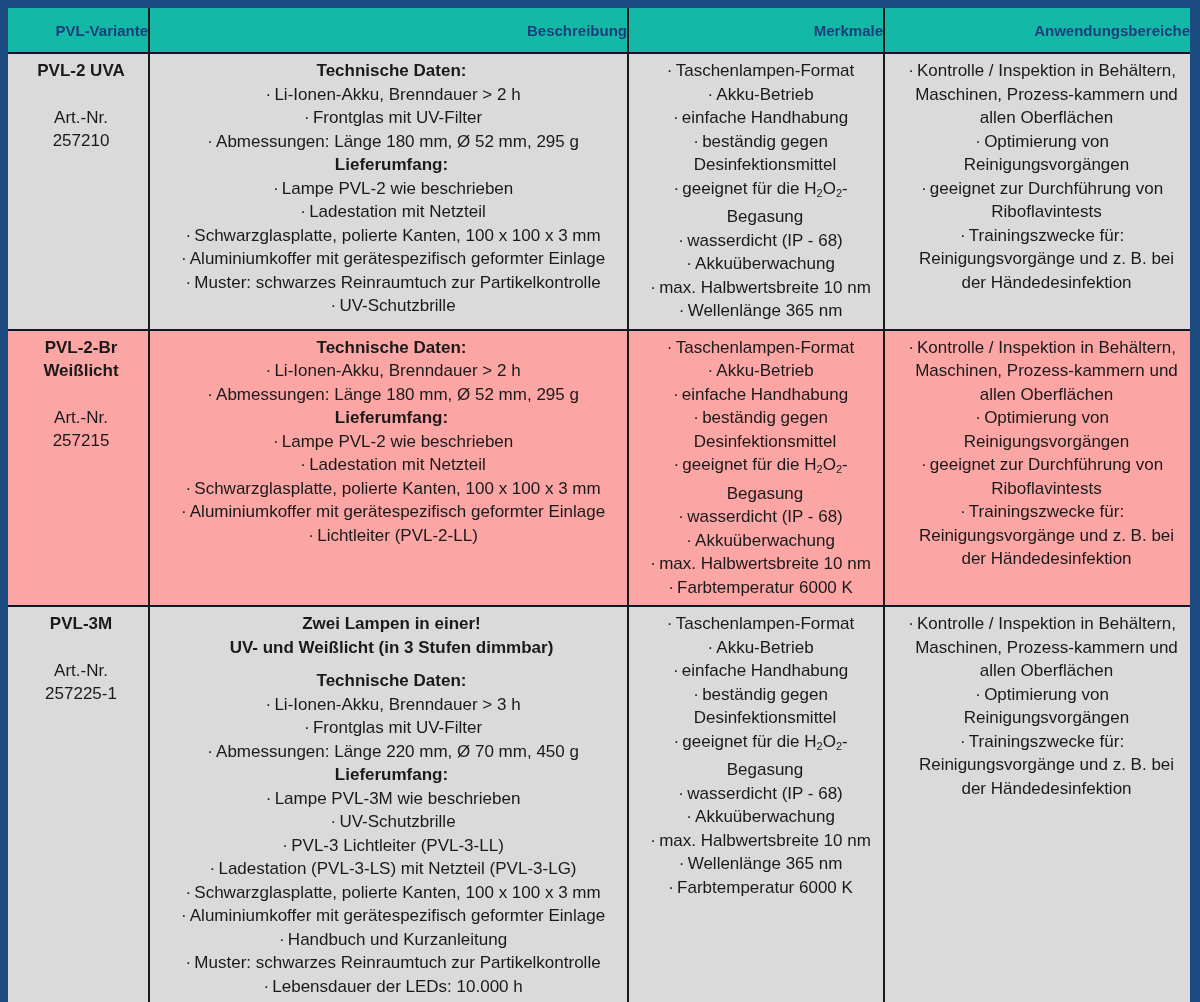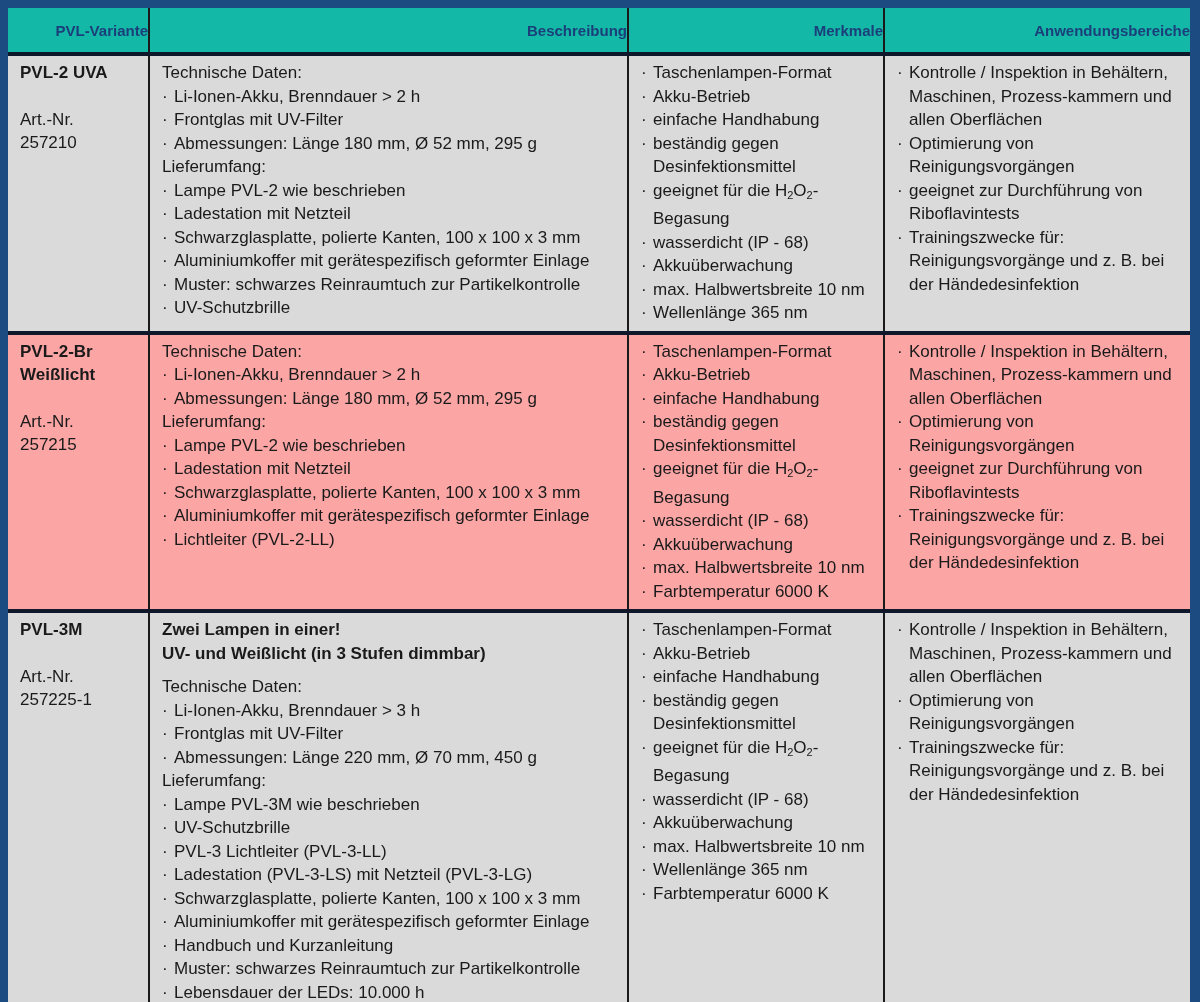--- a/index.html
+++ b/index.html
@@ -35,31 +35,32 @@
     border-right: 2px solid #1a1a1a;
     vertical-align: middle;
   }
   th:last-child { border-right: none; }
   td {
     vertical-align: top;
     font-size: 17px;
     line-height: 23.5px;
     padding: 5px 6px 6px 12px;
     border-right: 2px solid #1a1a1a;
-    border-top: 4px solid #0f172a;
+    border-top: 2px solid #0f172a;
+    text-align: center;
   }
   td:last-child { border-right: none; }
   tr.gray td { background: #dadada; }
   tr.white td { background: #fca5a5; }
   tr.r1 td { height: 257px; }
   tr.r2 td { height: 259px; }
   tr.r3 td { height: 391px; }
   .variant { font-weight: bold; }
   .artnr { margin-top: 23px; }
-  .heading { font-weight: normal; }
+  .heading { font-weight: bold; }
   .intro { font-weight: bold; }
   .intro-gap { height: 10px; }
   .item { padding-left: 12px; text-indent: -12px; }
   .item .dot { display: inline-block; width: 12px; text-indent: 0; }
   .sub { font-size: 11px; vertical-align: -3px; }
 </style>
 </head>
 <body style="background: rgb(27, 75, 128);">
 
 <div class="frame">

